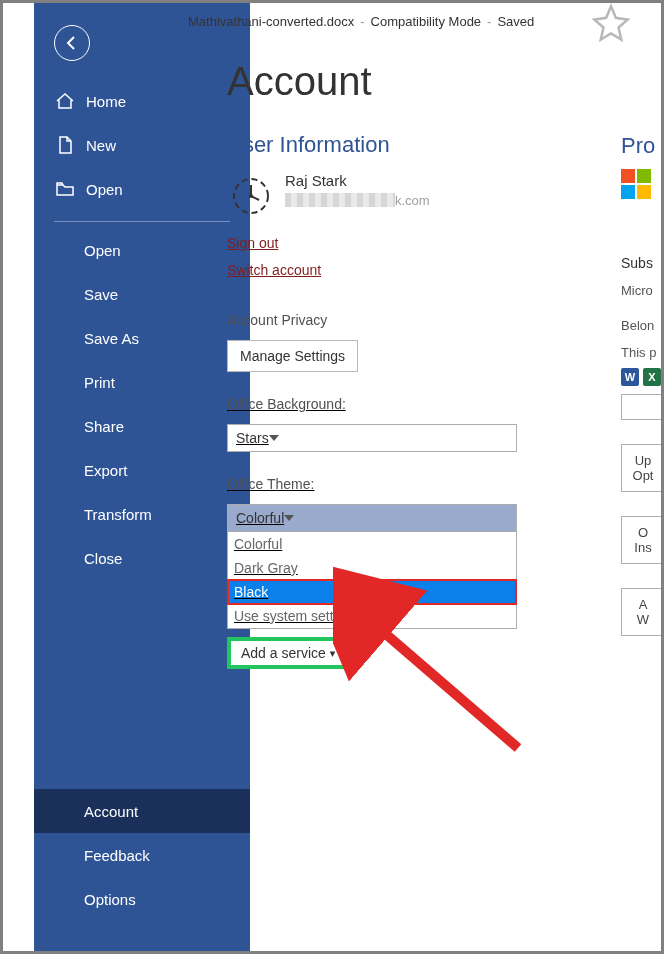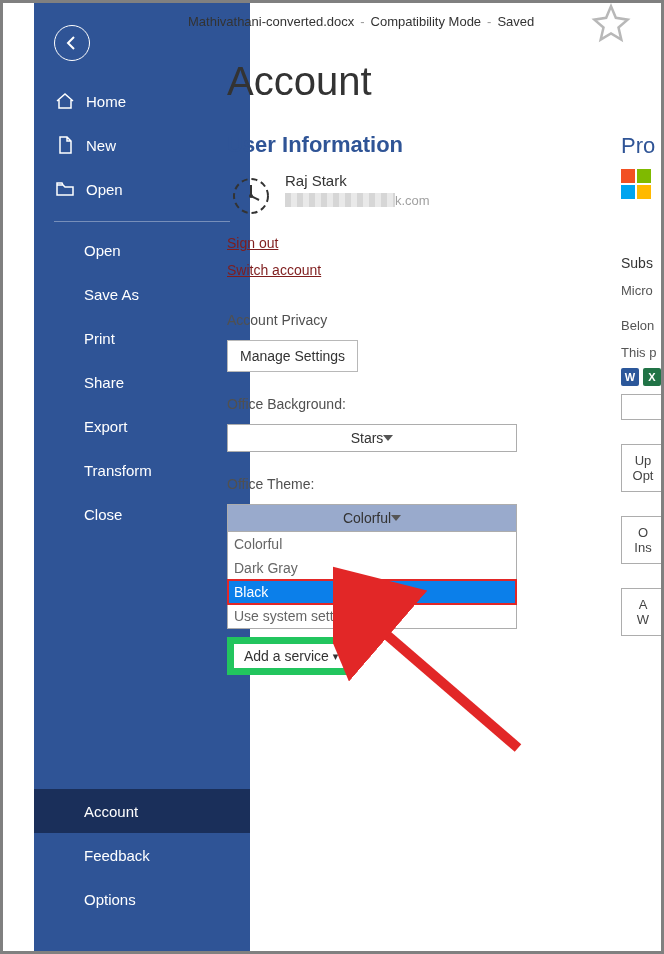--- a/index.html
+++ b/index.html
@@ -25,49 +25,49 @@
     .sb-bottom { position: absolute; bottom: 30px; left: 0; right: 0; }
     
     .header-bar { position: absolute; left: 181px; right: 0; top: 0; height: 36px;
       display: flex; align-items: center; justify-content: flex-start; color: #333; font-size: 13px; }
     .header-bar .hb-part { padding: 0 4px; white-space: nowrap; }
     .header-bar .sep { padding: 0 2px; color: #999; }
     
     .main { position: absolute; left: 180px; right: 0; top: 36px; bottom: 0; padding: 20px 0 0 44px;
       overflow: hidden; }
     .page-title { font-size: 40px; font-weight: 300; color: #333; margin-bottom: 28px; }
-    .section-title { font-size: 22px; color: #2f5496; font-weight: 700; margin-bottom: 14px; }
+    .section-title { font-size: 22px; color: #2f5496; font-weight: 400; margin-bottom: 14px; }
     .user-row { display: flex; align-items: flex-start; margin-bottom: 14px; }
     .avatar { width: 48px; height: 48px; margin-right: 10px; display: flex; align-items:center; justify-content:center; }
     .avatar svg { width: 42px; height: 42px; }
     .user-name { font-size: 15px; color: #333; margin-bottom: 4px; }
     .user-email { font-size: 13px; color: #a0a0a0; display: flex; }
     .pix-blur { width: 110px; height: 14px; background: repeating-linear-gradient(90deg,#d6d6d6 0 6px,#e9e9e9 6px 12px); margin-right: 0; }
     .link { color: #7f1d1d; text-decoration: underline; font-size: 14px; display: inline-block;
       margin-bottom: 10px; cursor: pointer; }
     .subhead { font-size: 14px; font-weight: 400; color: #505050; margin: 24px 0 12px 0; }
     .btn { border: 1px solid #b8b8b8; background: #fff; padding: 7px 12px; font-size: 14px;
       cursor: pointer; color: #333; }
-    .field-block { margin-top: 22px; }
+    .field-block { margin-top: 22px; text-decoration: underline; }
     .select { width: 290px; height: 28px; border: 1px solid #adadad; display: flex;
-      align-items: center; justify-content: center; padding: 0 8px; font-size: 14px;
+      align-items: center; justify-content: flex-start; padding: 0 8px; font-size: 14px;
       color: #333; cursor: pointer; background: #fff; }
     .select.open-combo { background: #99aacc; }
     .select .tri { width: 0; height: 0; border-left: 5px solid transparent;
       border-right: 5px solid transparent; border-top: 6px solid #555; }
     
     .dropdown-list { position: relative; width: 290px; border: 1px solid #adadad; border-top: none;
       background: #fff; }
     .dd-item { height: 24px; display: flex; align-items: center; padding: 0 6px; font-size: 14px;
       color: #666; cursor: pointer; }
     .dd-item.highlight { background: #0b7fea; color: #fff; position: relative; }
     .dd-item.highlight::after { content: ""; position: absolute; inset: -1px;
       border: 2px solid #e22727; pointer-events: none; }
     
-    .add-svc { border: 7px solid #22c55e; padding: 4px 10px; font-size: 14px; margin-top: 8px;
+    .add-svc { border: 4px solid #22c55e; padding: 4px 10px; font-size: 14px; margin-top: 8px;
       display: inline-flex; align-items: center; cursor: pointer; background: #fff; color: #333; }
     .add-svc .chev { margin-left: 4px; font-size: 11px; }
     
     .star-icon { position: absolute; right: 30px; top: 0; font-size: 36px; color: #c0c0c0; }
     
     .right-frag { position: absolute; right: 0; top: 130px; width: 40px; overflow: hidden; }
     .right-frag .pr-title { font-size: 22px; color: #2f5496; }
     .office-squares { display: grid; grid-template-columns: 14px 14px; grid-template-rows: 14px 14px;
       gap: 2px; margin: 10px 0; }
     .osq { width: 14px; height: 14px; }
@@ -124,20 +124,23 @@
       </span>
       <span>Open</span>
     </div>
 
     <div class="sb-sep"></div>
 
     <div class="sb-item iconless">
       <span>Open</span>
     </div>
     <div class="sb-item iconless">
+      <span>Save</span>
+    </div>
+    <div class="sb-item iconless">
       <span>Save As</span>
     </div>
     <div class="sb-item iconless">
       <span>Print</span>
     </div>
     <div class="sb-item iconless">
       <span>Share</span>
     </div>
     <div class="sb-item iconless">
       <span>Export</span>

